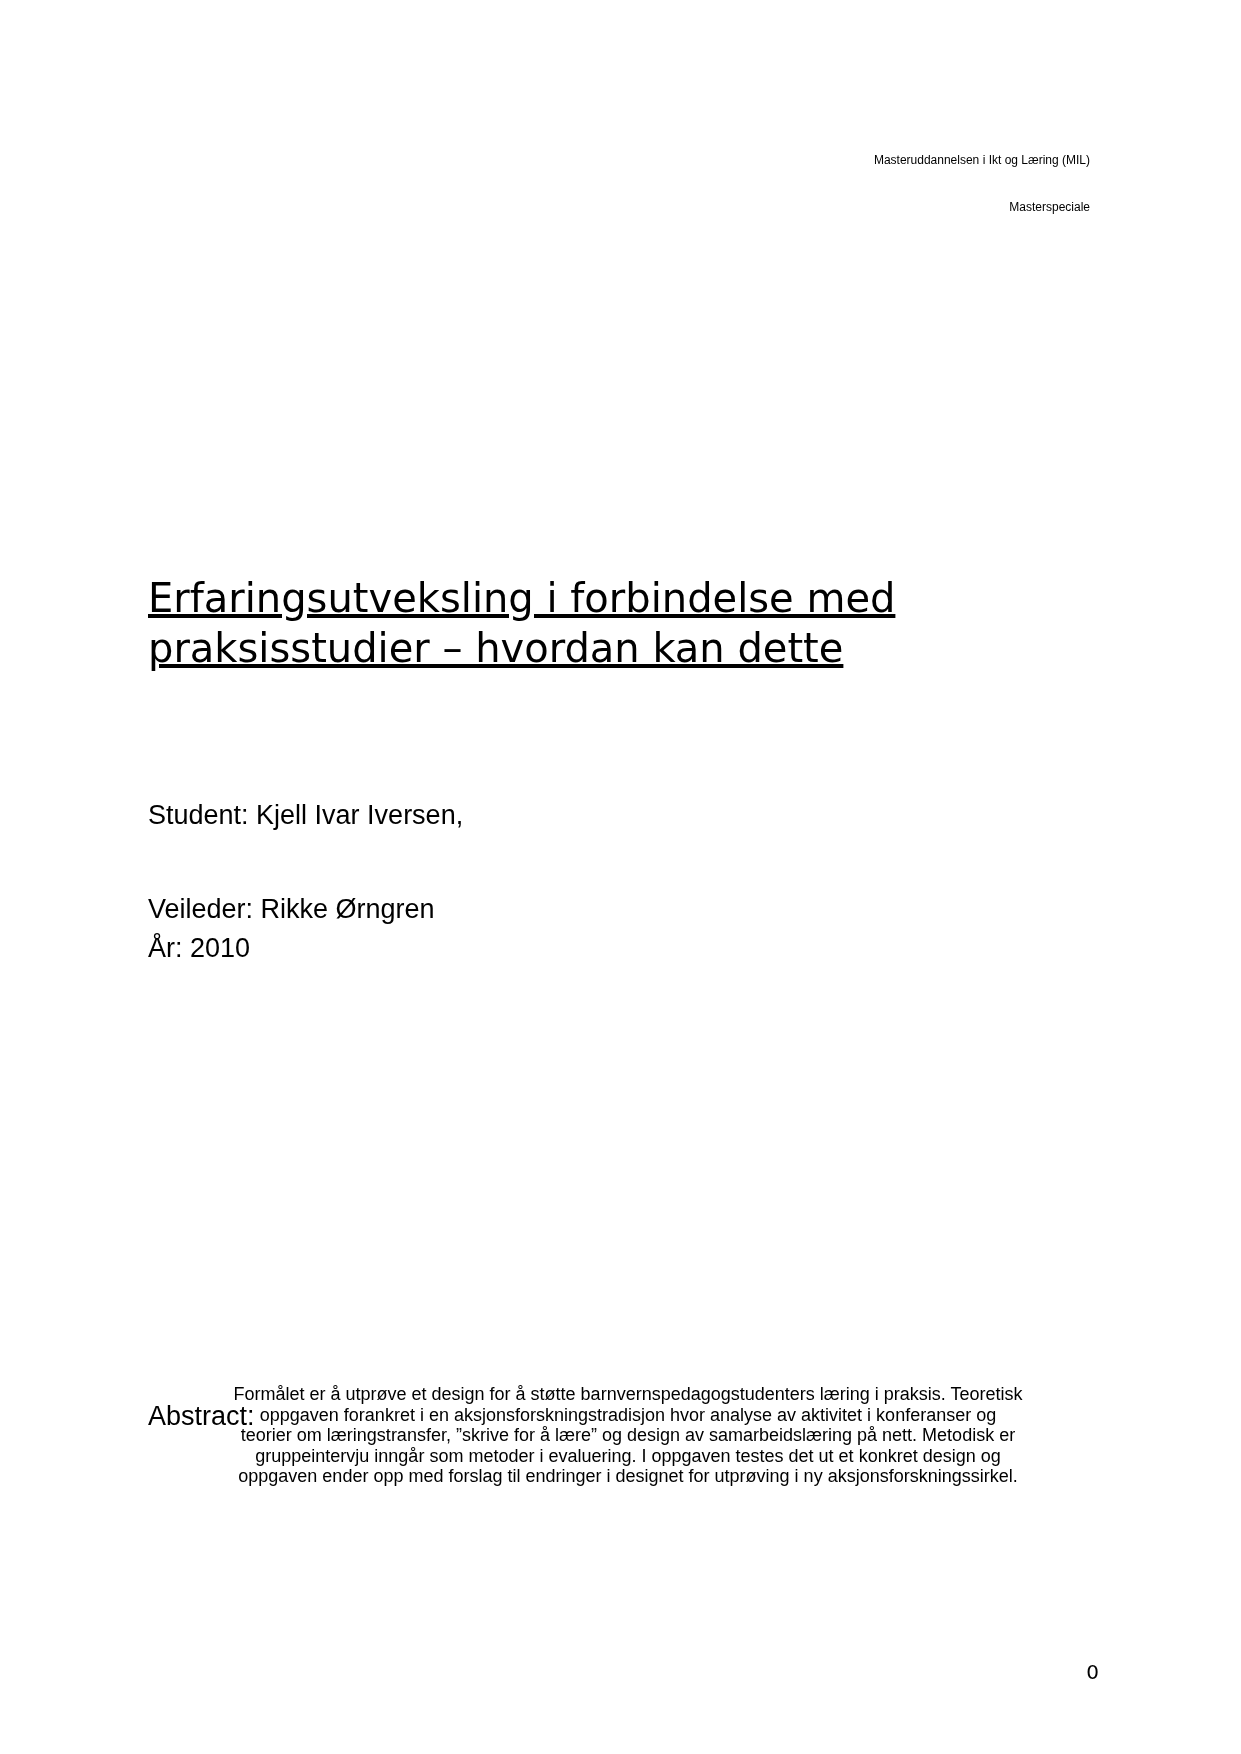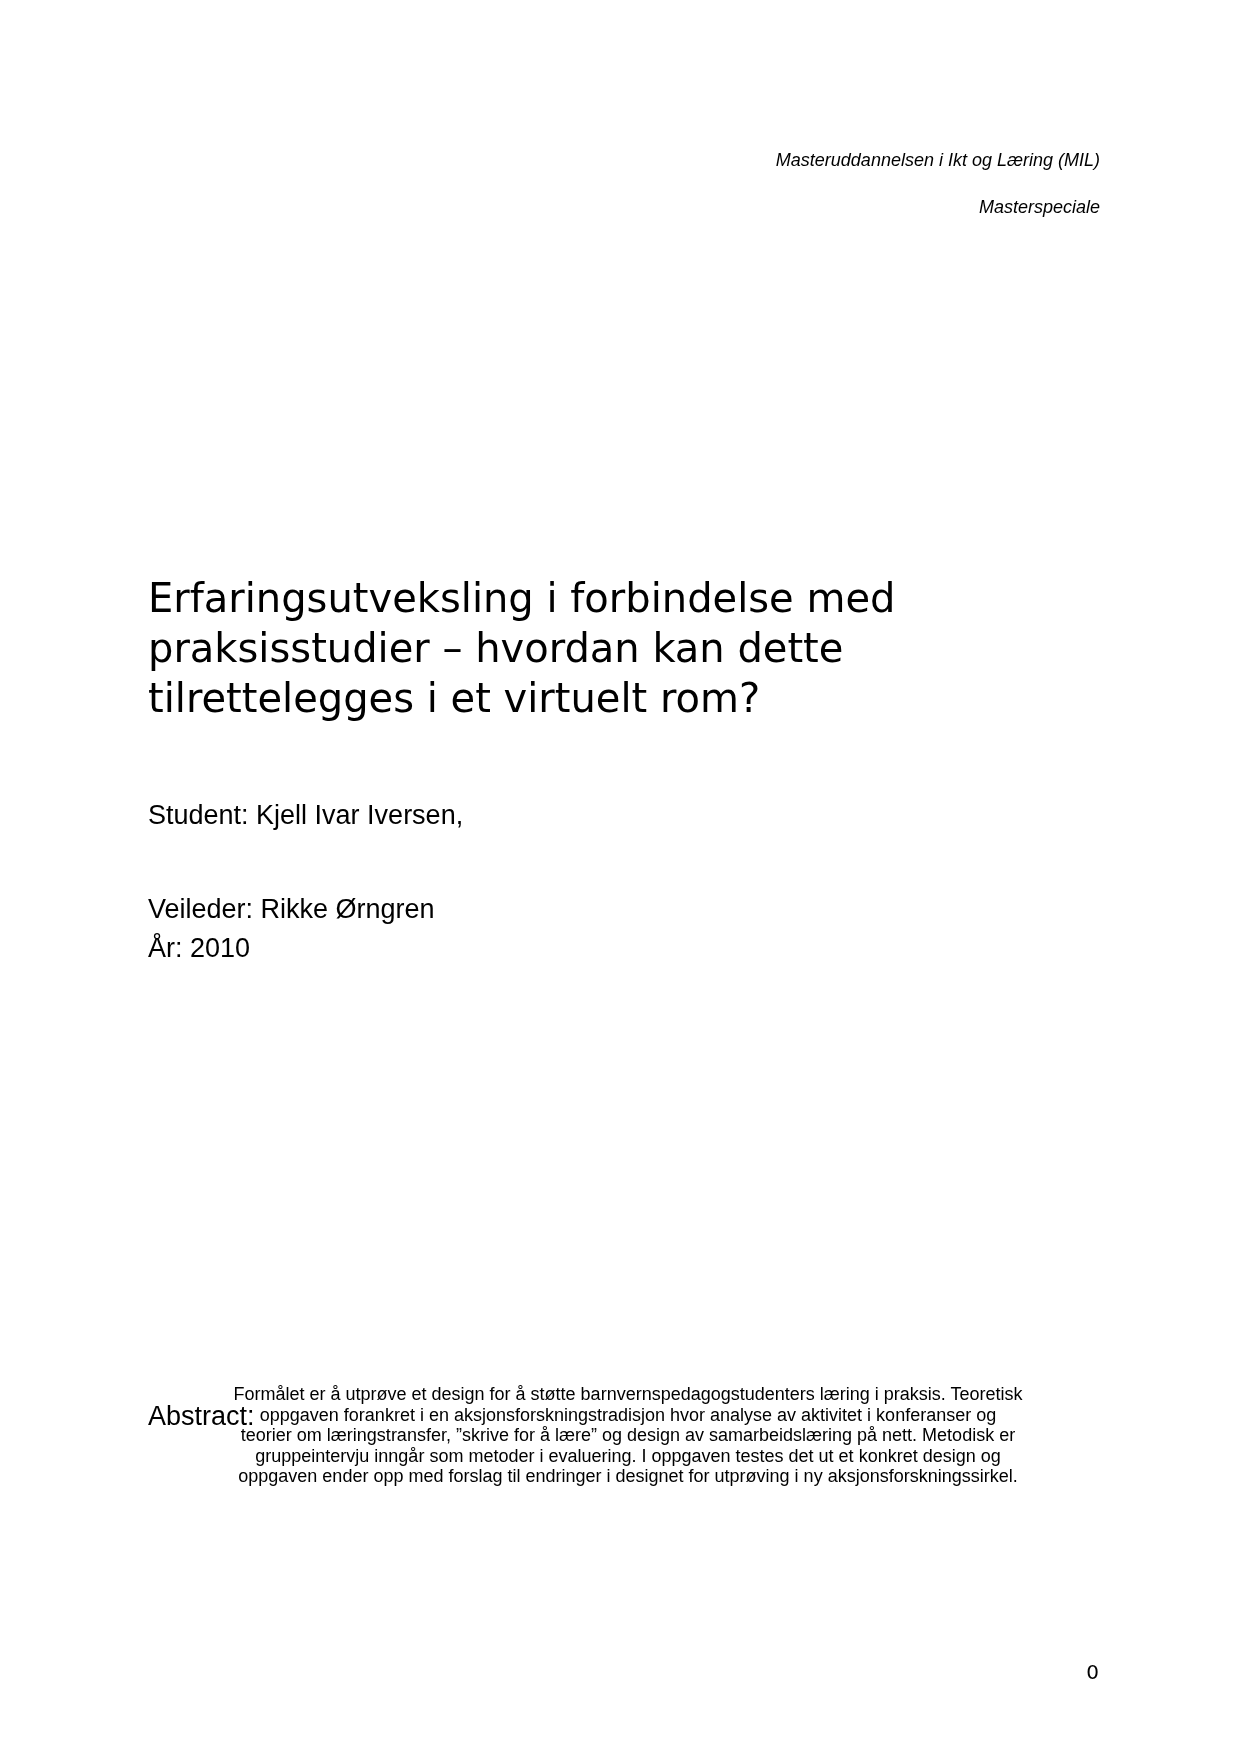--- a/index.html
+++ b/index.html
@@ -10,40 +10,39 @@
     body {
       width: 1241px;
       height: 1754px;
       position: relative;
       overflow: hidden;
       color: #000000;
       font-family: "Liberation Sans", sans-serif;
     }
     .header-line {
       position: absolute;
-      right: 141px;
-      font-size: 18px;
+      right: 151px;
+      font-size: 12px;
       line-height: 22px;
       white-space: nowrap;
-      font-style: italic;
     }
     #program-line { top: 149px; }
     #type-line { top: 196px; text-align: right; }
 
     .title {
       position: absolute;
       left: 148px;
       top: 573px;
       width: 900px;
       font-family: "DejaVu Sans", sans-serif;
       font-size: 40px;
       line-height: 50px;
       letter-spacing: 0px;
     }
-    .title div { white-space: nowrap; }
+    .title div { white-space: nowrap; text-decoration: underline; }
 
     .meta {
       position: absolute;
       left: 148px;
       font-size: 27px;
       line-height: 32px;
       white-space: nowrap;
     }
     #student-line { top: 799px; }
     #supervisor-line { top: 866px; margin-top: 27px; }
@@ -77,21 +76,20 @@
   </style>
 </head>
 <body>
 
 <div class="header-line" id="program-line">Masteruddannelsen i Ikt og Læring (MIL)</div>
 <div class="header-line" id="type-line">Masterspeciale</div>
 
 <div class="title">
   <div>Erfaringsutveksling i forbindelse med</div>
   <div>praksisstudier – hvordan kan dette</div>
-  <div>tilrettelegges i et virtuelt rom?</div>
 </div>
 
 <div class="meta" id="student-line">Student: Kjell Ivar Iversen,</div>
 <div class="meta" id="supervisor-line">Veileder: Rikke Ørngren</div>
 <div class="meta" id="year-line">År: 2010</div>
 
 <div class="abstract-heading">Abstract:</div>
 <div class="abstract-body">
   <div>Formålet er å utprøve et design for å støtte barnvernspedagogstudenters læring i praksis. Teoretisk</div>
   <div>oppgaven forankret i en aksjonsforskningstradisjon hvor analyse av aktivitet i konferanser og</div>

